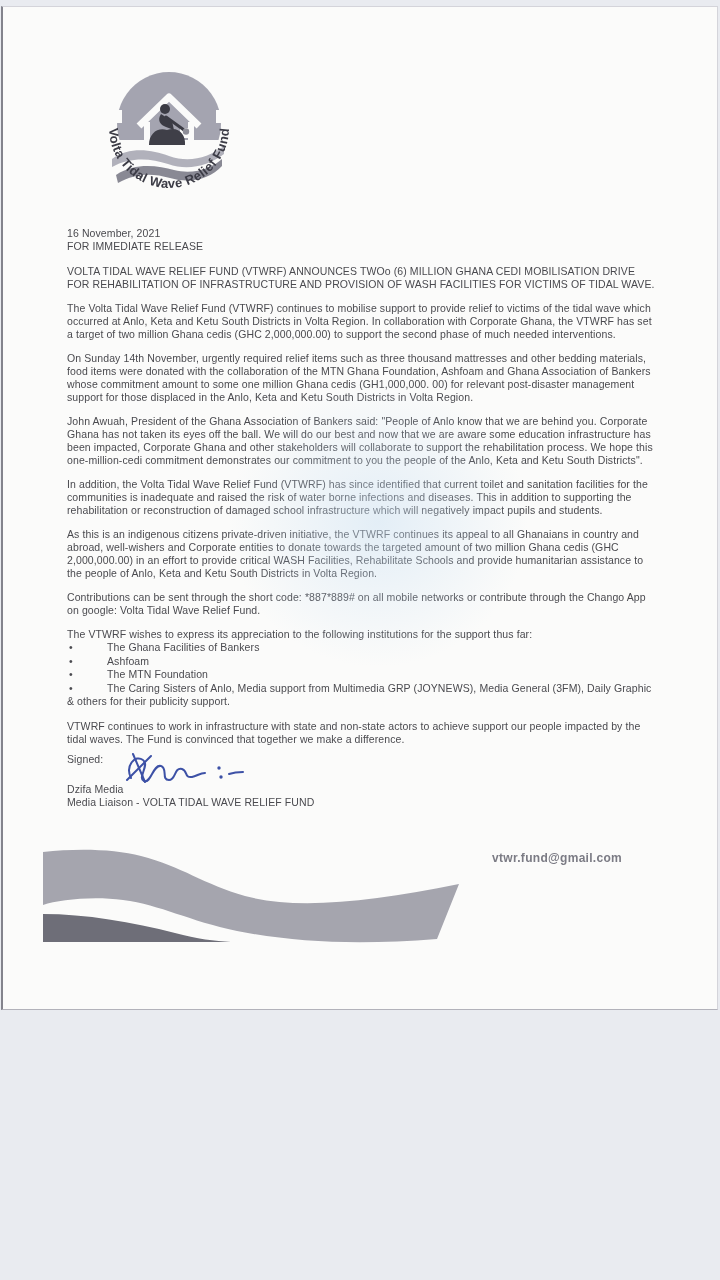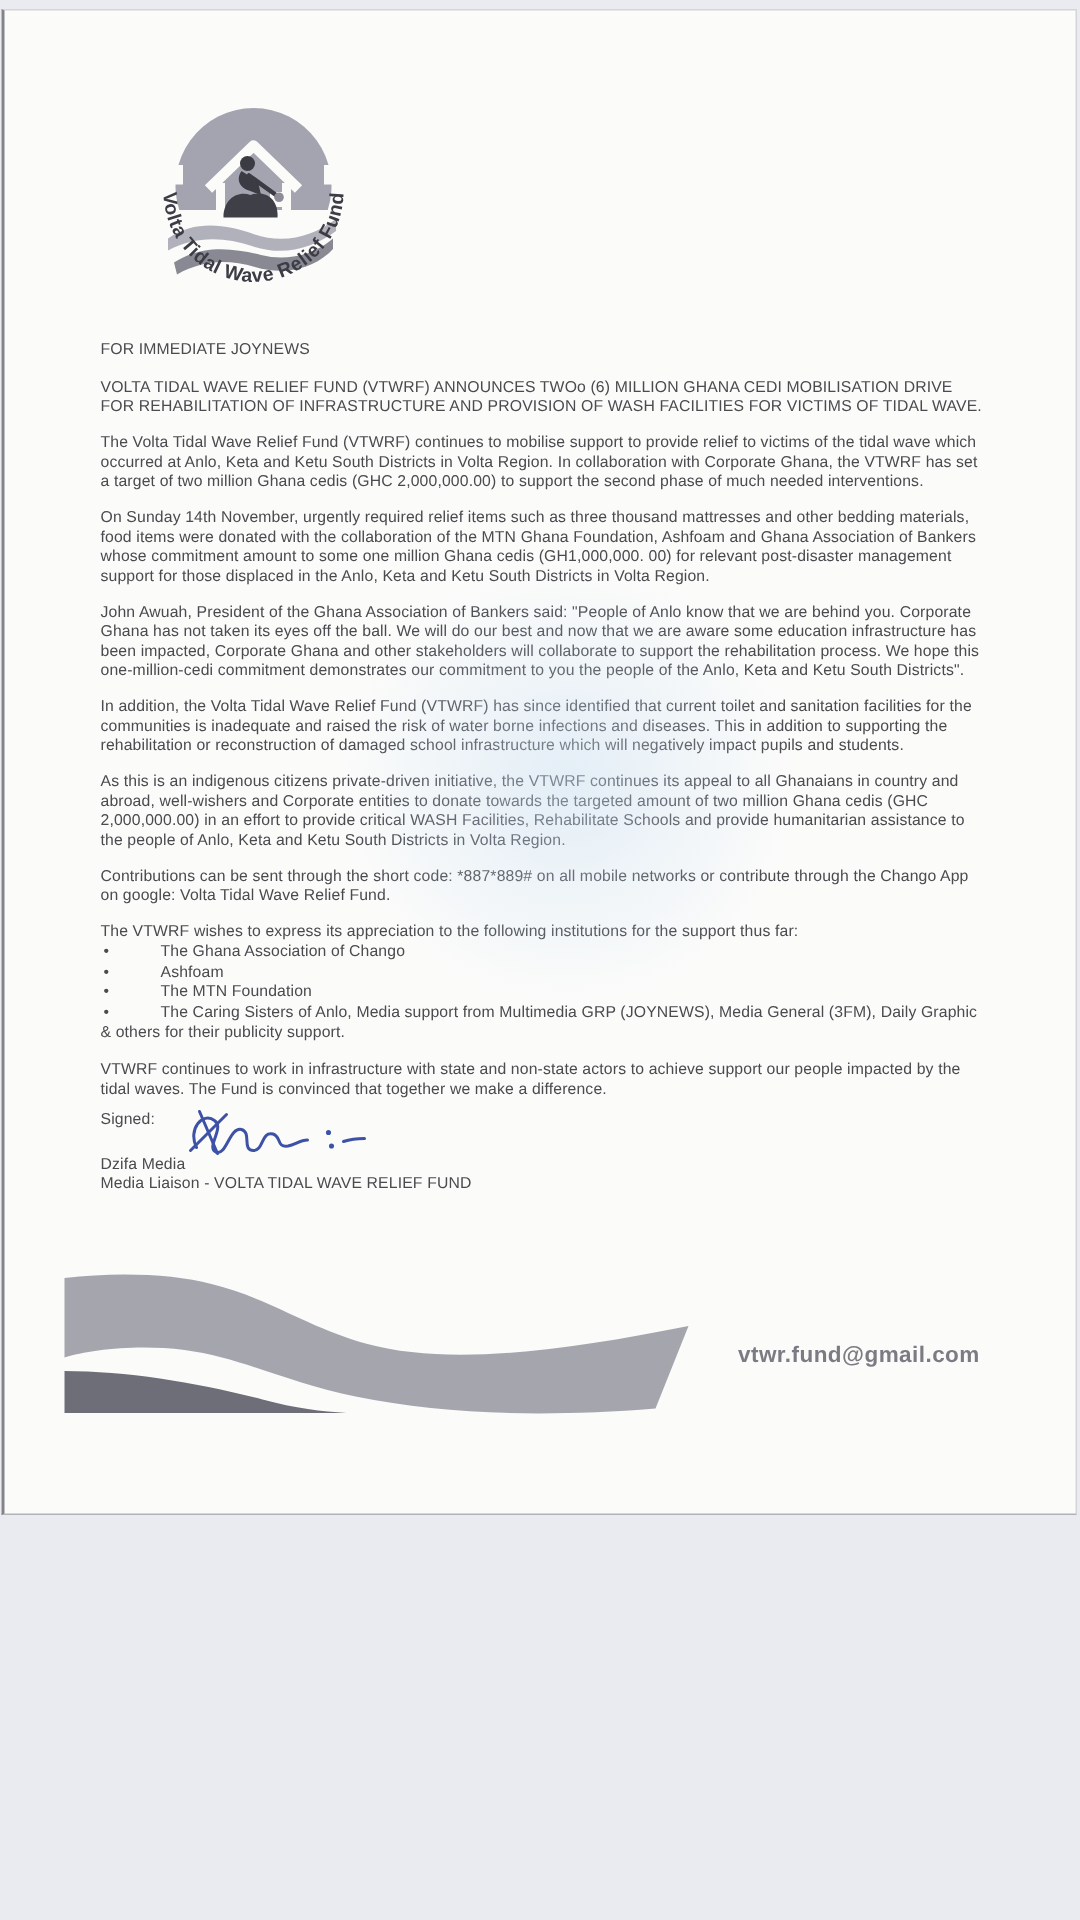--- a/index.html
+++ b/index.html
@@ -19,21 +19,21 @@
   .bullet-item{position:relative;margin:0;line-height:13.5px;text-indent:40px;}
   .bullet-item .dot{position:absolute;left:2px;top:0;text-indent:0;}
   .sign-block{position:relative;margin-top:7px;}
   .sign-block p{margin:0;}
   .sig-name{margin-top:17px !important;}
   .signature-svg{position:absolute;left:50px;top:-9px;}
   .watermark{position:absolute;left:225px;top:370px;width:300px;height:290px;border-radius:50%;
       background:radial-gradient(closest-side,rgba(198,222,242,.45),rgba(198,222,242,0));
       pointer-events:none;}
   .footer-waves{position:absolute;left:36px;top:833px;}
-  .footer-email{position:absolute;left:489px;top:888px;font-size:15px;font-weight:bold;
+  .footer-email{position:absolute;left:489px;top:844px;font-size:12px;font-weight:bold;
       color:#7b7b84;letter-spacing:.3px;}
 </style>
 </head>
 <body>
 
 <div class="screen">
   <div class="paper">
 
     <div class="watermark"></div>
 
@@ -67,37 +67,38 @@
           <path d="M22,109 C42,96 64,100 80,104 C100,109 118,102 128,93 L128,100 C116,113 96,118 76,112 C58,107 42,107 24,117 Z" fill="#898994"></path>
         </g>
 
         <text font-size="13" font-weight="bold" fill="#3c3c46" letter-spacing="0.4" font-family="Liberation Sans, DejaVu Sans, sans-serif">
           <textPath href="#arcText" startOffset="50%" text-anchor="middle">Volta Tidal Wave Relief Fund</textPath>
         </text>
       </svg>
     </div>
 
     <div class="dateblock">
-      <p>FOR IMMEDIATE JOYNEWS</p>
+      <p>16 November, 2021</p>
+      <p>FOR IMMEDIATE RELEASE</p>
     </div>
 
     <p class="headline">VOLTA TIDAL WAVE RELIEF FUND (VTWRF) ANNOUNCES TWOo (6) MILLION GHANA CEDI MOBILISATION DRIVE FOR REHABILITATION OF INFRASTRUCTURE AND PROVISION OF WASH FACILITIES FOR VICTIMS OF TIDAL WAVE.</p>
 
     <p class="para">The Volta Tidal Wave Relief Fund (VTWRF) continues to mobilise support to provide relief to victims of the tidal wave which occurred at Anlo, Keta and Ketu South Districts in Volta Region. In collaboration with Corporate Ghana, the VTWRF has set a target of two million Ghana cedis (GHC 2,000,000.00) to support the second phase of much needed interventions.</p>
     <p class="para">On Sunday 14th November, urgently required relief items such as three thousand mattresses and other bedding materials, food items were donated with the collaboration of the MTN Ghana Foundation, Ashfoam and Ghana Association of Bankers whose commitment amount to some one million Ghana cedis (GH1,000,000. 00) for relevant post-disaster management support for those displaced in the Anlo, Keta and Ketu South Districts in Volta Region.</p>
     <p class="para">John Awuah, President of the Ghana Association of Bankers said: "People of Anlo know that we are behind you. Corporate Ghana has not taken its eyes off the ball. We will do our best and now that we are aware some education infrastructure has been impacted, Corporate Ghana and other stakeholders will collaborate to support the rehabilitation process. We hope this one-million-cedi commitment demonstrates our commitment to you the people of the Anlo, Keta and Ketu South Districts".</p>
     <p class="para">In addition, the Volta Tidal Wave Relief Fund (VTWRF) has since identified that current toilet and sanitation facilities for the communities is inadequate and raised the risk of water borne infections and diseases. This in addition to supporting the rehabilitation or reconstruction of damaged school infrastructure which will negatively impact pupils and students.</p>
     <p class="para">As this is an indigenous citizens private-driven initiative, the VTWRF continues its appeal to all Ghanaians in country and abroad, well-wishers and Corporate entities to donate towards the targeted amount of two million Ghana cedis (GHC 2,000,000.00) in an effort to provide critical WASH Facilities, Rehabilitate Schools and provide humanitarian assistance to the people of Anlo, Keta and Ketu South Districts in Volta Region.</p>
     <p class="para">Contributions can be sent through the short code: *887*889# on all mobile networks or contribute through the Chango App on google: Volta Tidal Wave Relief Fund.</p>
 
     <p class="para">The VTWRF wishes to express its appreciation to the following institutions for the support thus far:</p>
     <div class="bullets">
       <p class="bullet-item">
         <span class="dot">•</span>
-        <span>The Ghana Association of Chango</span>
+        <span>The Ghana Facilities of Bankers</span>
       </p>
       <p class="bullet-item">
         <span class="dot">•</span>
         <span>Ashfoam</span>
       </p>
       <p class="bullet-item">
         <span class="dot">•</span>
         <span>The MTN Foundation</span>
       </p>
       <p class="bullet-item">

